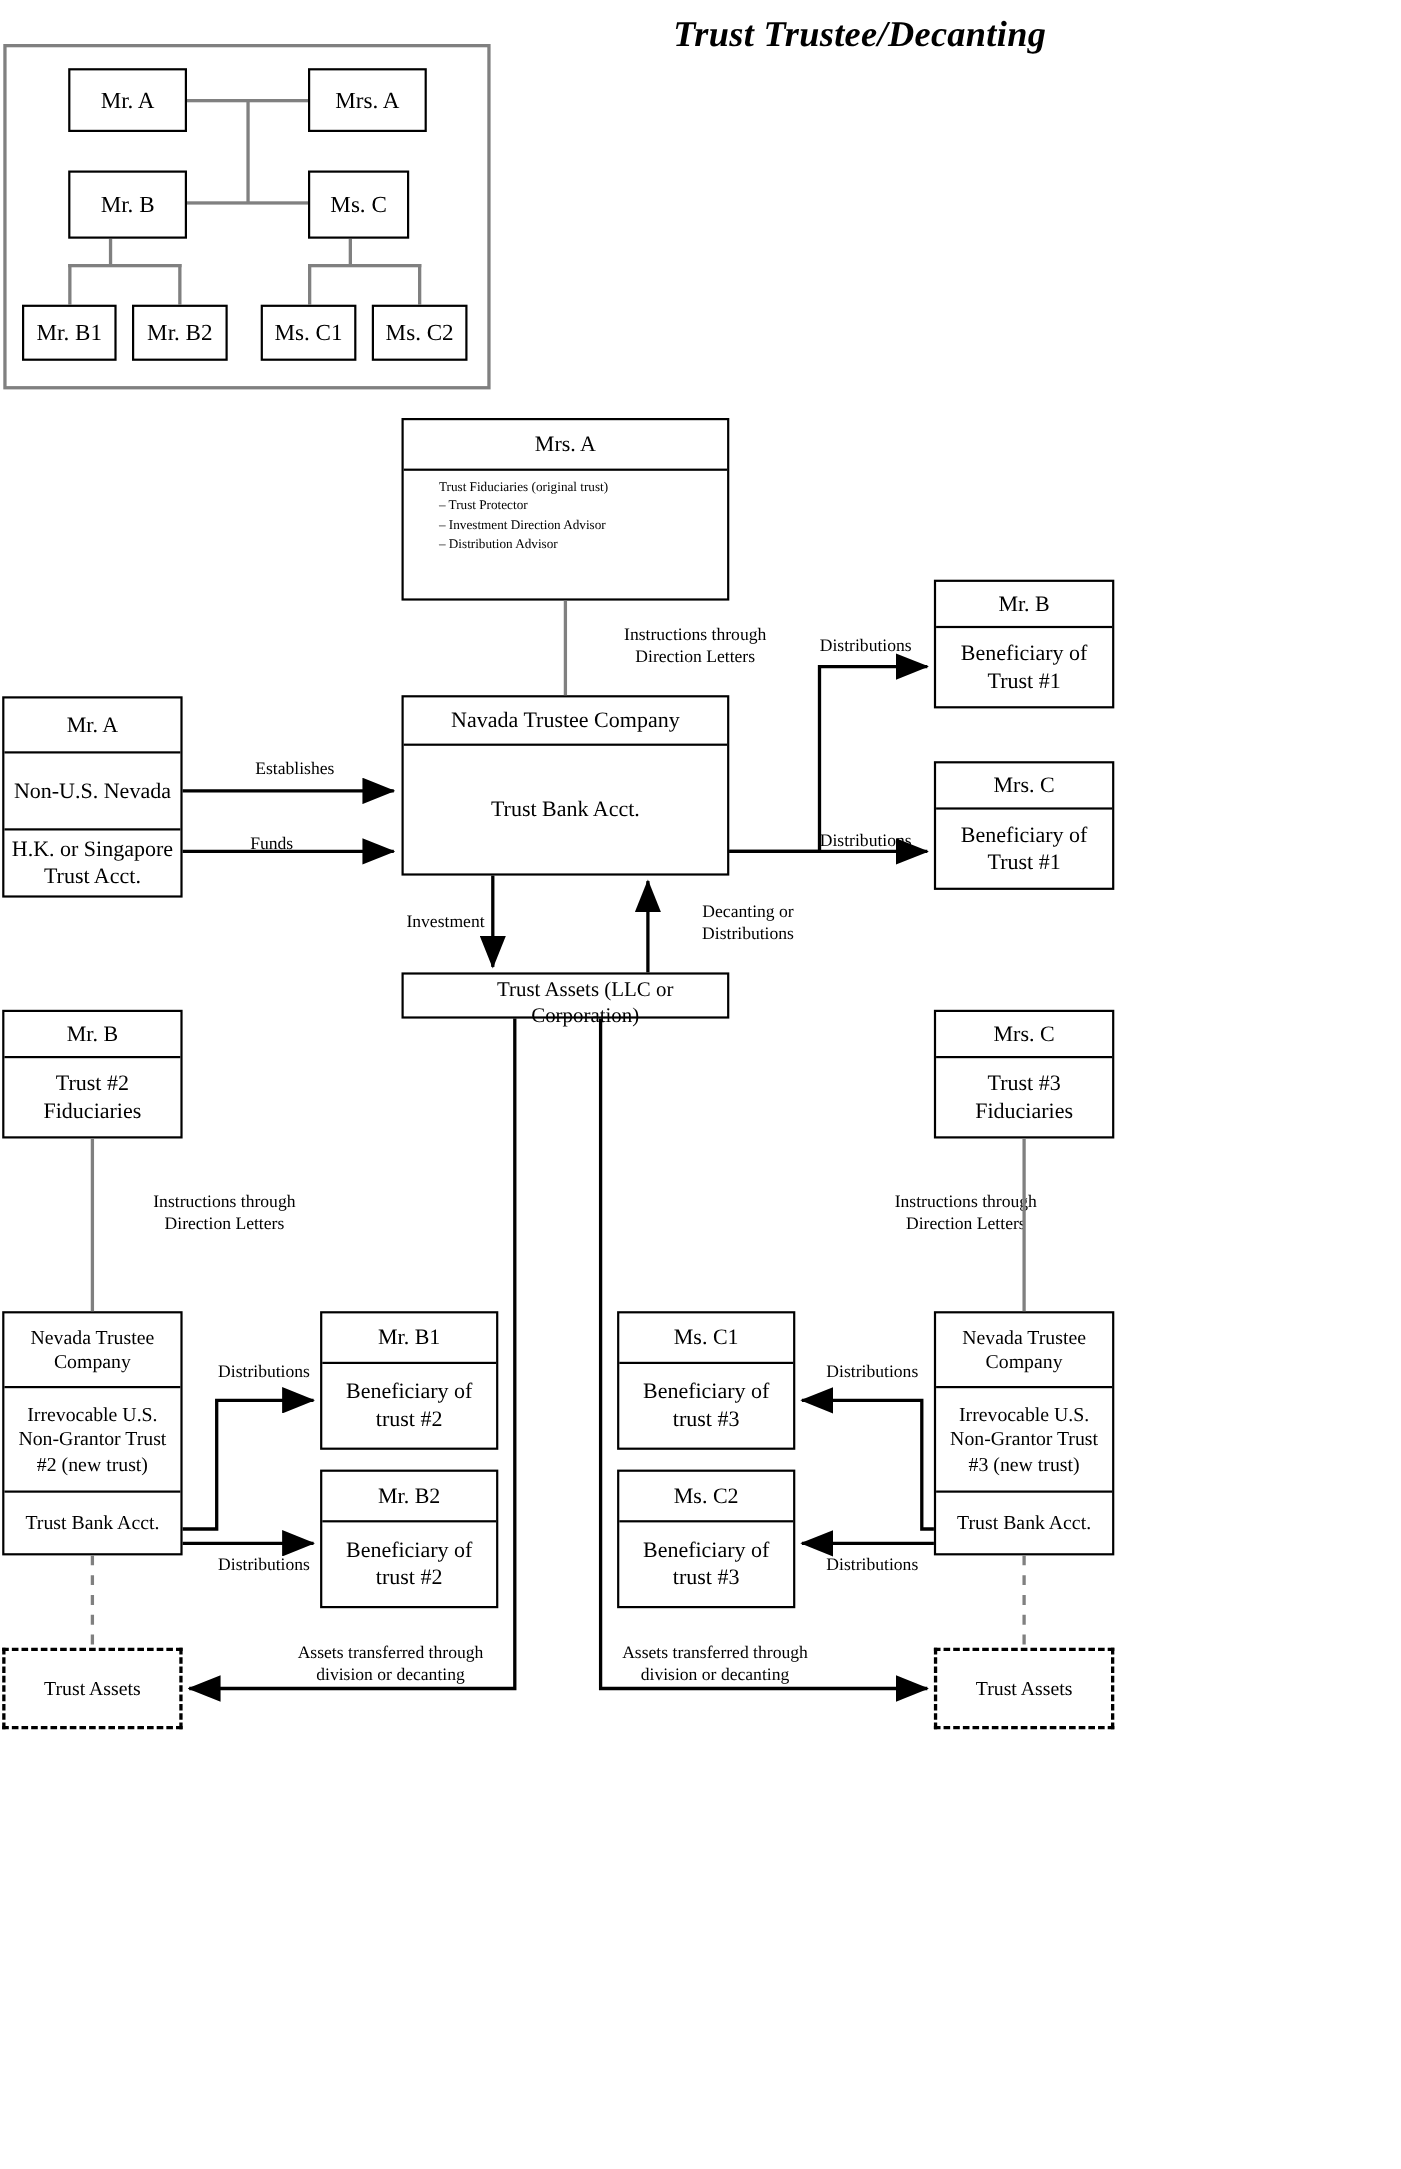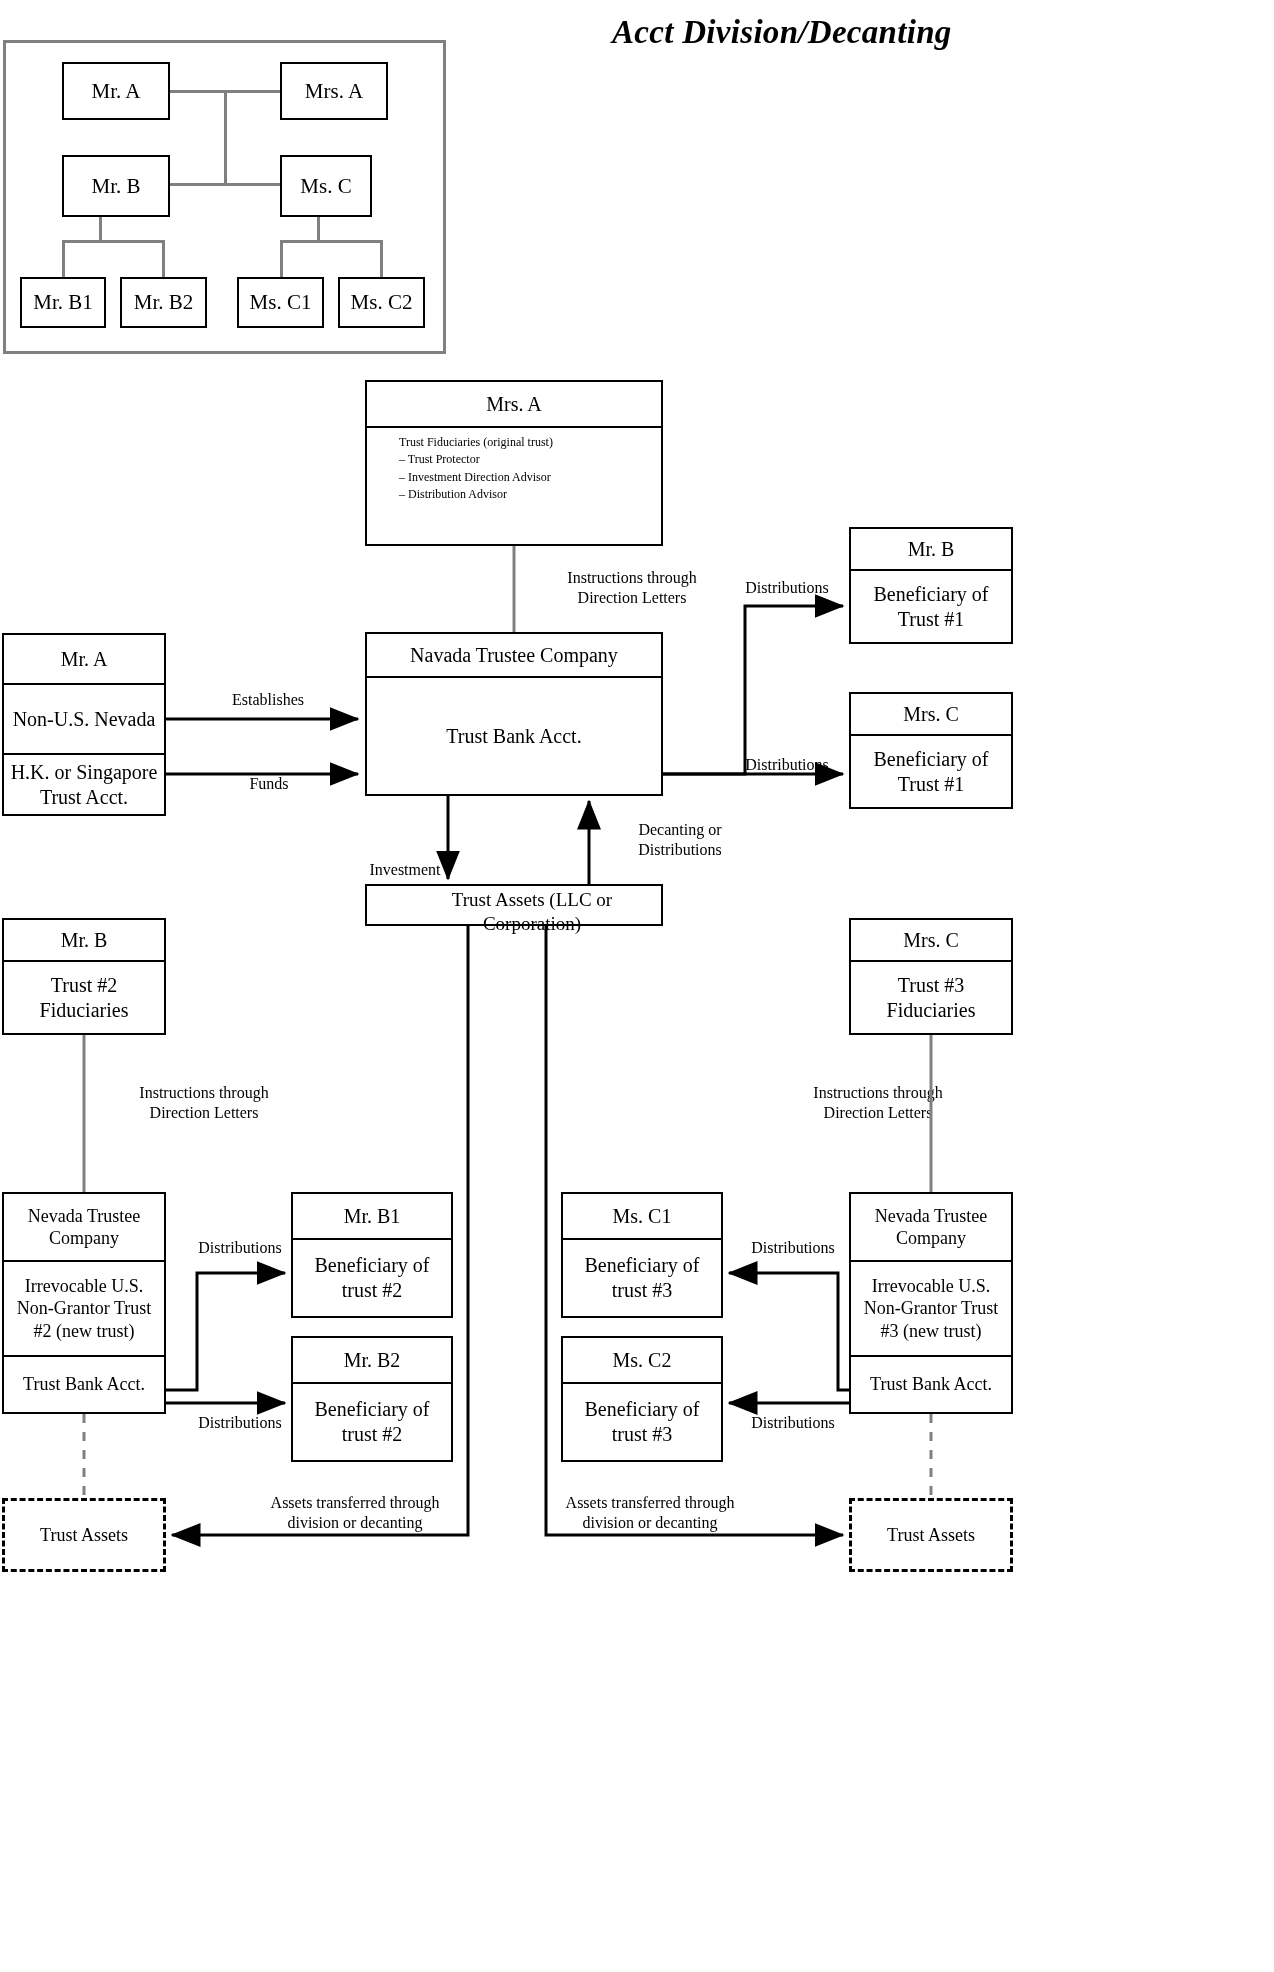--- a/index.html
+++ b/index.html
@@ -98,21 +98,21 @@
     padding-left: 32px;
     padding-top: 6px;
     white-space: pre-line;
   }
 </style>
 </head>
 <body>
 
 <div id="page">
 
-  <div class="title" style="left:612px; top:14px;">Acct Division/Decanting</div>
+  <div class="title" style="left:612px; top:14px;">Trust Trustee/Decanting</div>
 
   <div class="frame" style="left:3px; top:40px; width:443px; height:314px;"></div>
 
   <div class="gl" style="left:170px; top:90px; width:110px; height:3px;"></div>
   <div class="gl" style="left:224px; top:90px; width:3px; height:94px;"></div>
   <div class="gl" style="left:170px; top:183px; width:110px; height:3px;"></div>
 
   <div class="gl" style="left:99px; top:217px; width:3px; height:25px;"></div>
   <div class="gl" style="left:62px; top:240px; width:103px; height:3px;"></div>
   <div class="gl" style="left:62px; top:240px; width:3px; height:37px;"></div>
@@ -239,24 +239,24 @@
   <div class="dashbox" style="left:2px; top:1498px; width:164px; height:74px;">
     <span>Trust Assets</span>
   </div>
   <div class="dashbox" style="left:849px; top:1498px; width:164px; height:74px;">
     <span>Trust Assets</span>
   </div>
 
   <div class="label" style="left:522px; top:568px; width:220px;">Instructions through
 Direction Letters</div>
   <div class="label" style="left:198px; top:690px; width:140px;">Establishes</div>
-  <div class="label" style="left:214px; top:758px; width:110px;margin-top:16px;">Funds</div>
+  <div class="label" style="left:192px; top:758px; width:110px;">Funds</div>
   <div class="label" style="left:722px; top:578px; width:130px;">Distributions</div>
   <div class="label" style="left:722px; top:755px; width:130px;">Distributions</div>
-  <div class="label" style="left:340px; top:829px; width:130px;margin-top:31px;">Investment</div>
+  <div class="label" style="left:340px; top:829px; width:130px;">Investment</div>
   <div class="label" style="left:595px; top:820px; width:170px;">Decanting or
 Distributions</div>
   <div class="label" style="left:94px; top:1083px; width:220px;">Instructions through
 Direction Letters</div>
   <div class="label" style="left:768px; top:1083px; width:220px;">Instructions through
 Direction Letters</div>
   <div class="label" style="left:176px; top:1238px; width:128px;">Distributions</div>
   <div class="label" style="left:176px; top:1413px; width:128px;">Distributions</div>
   <div class="label" style="left:729px; top:1238px; width:128px;">Distributions</div>
   <div class="label" style="left:729px; top:1413px; width:128px;">Distributions</div>

